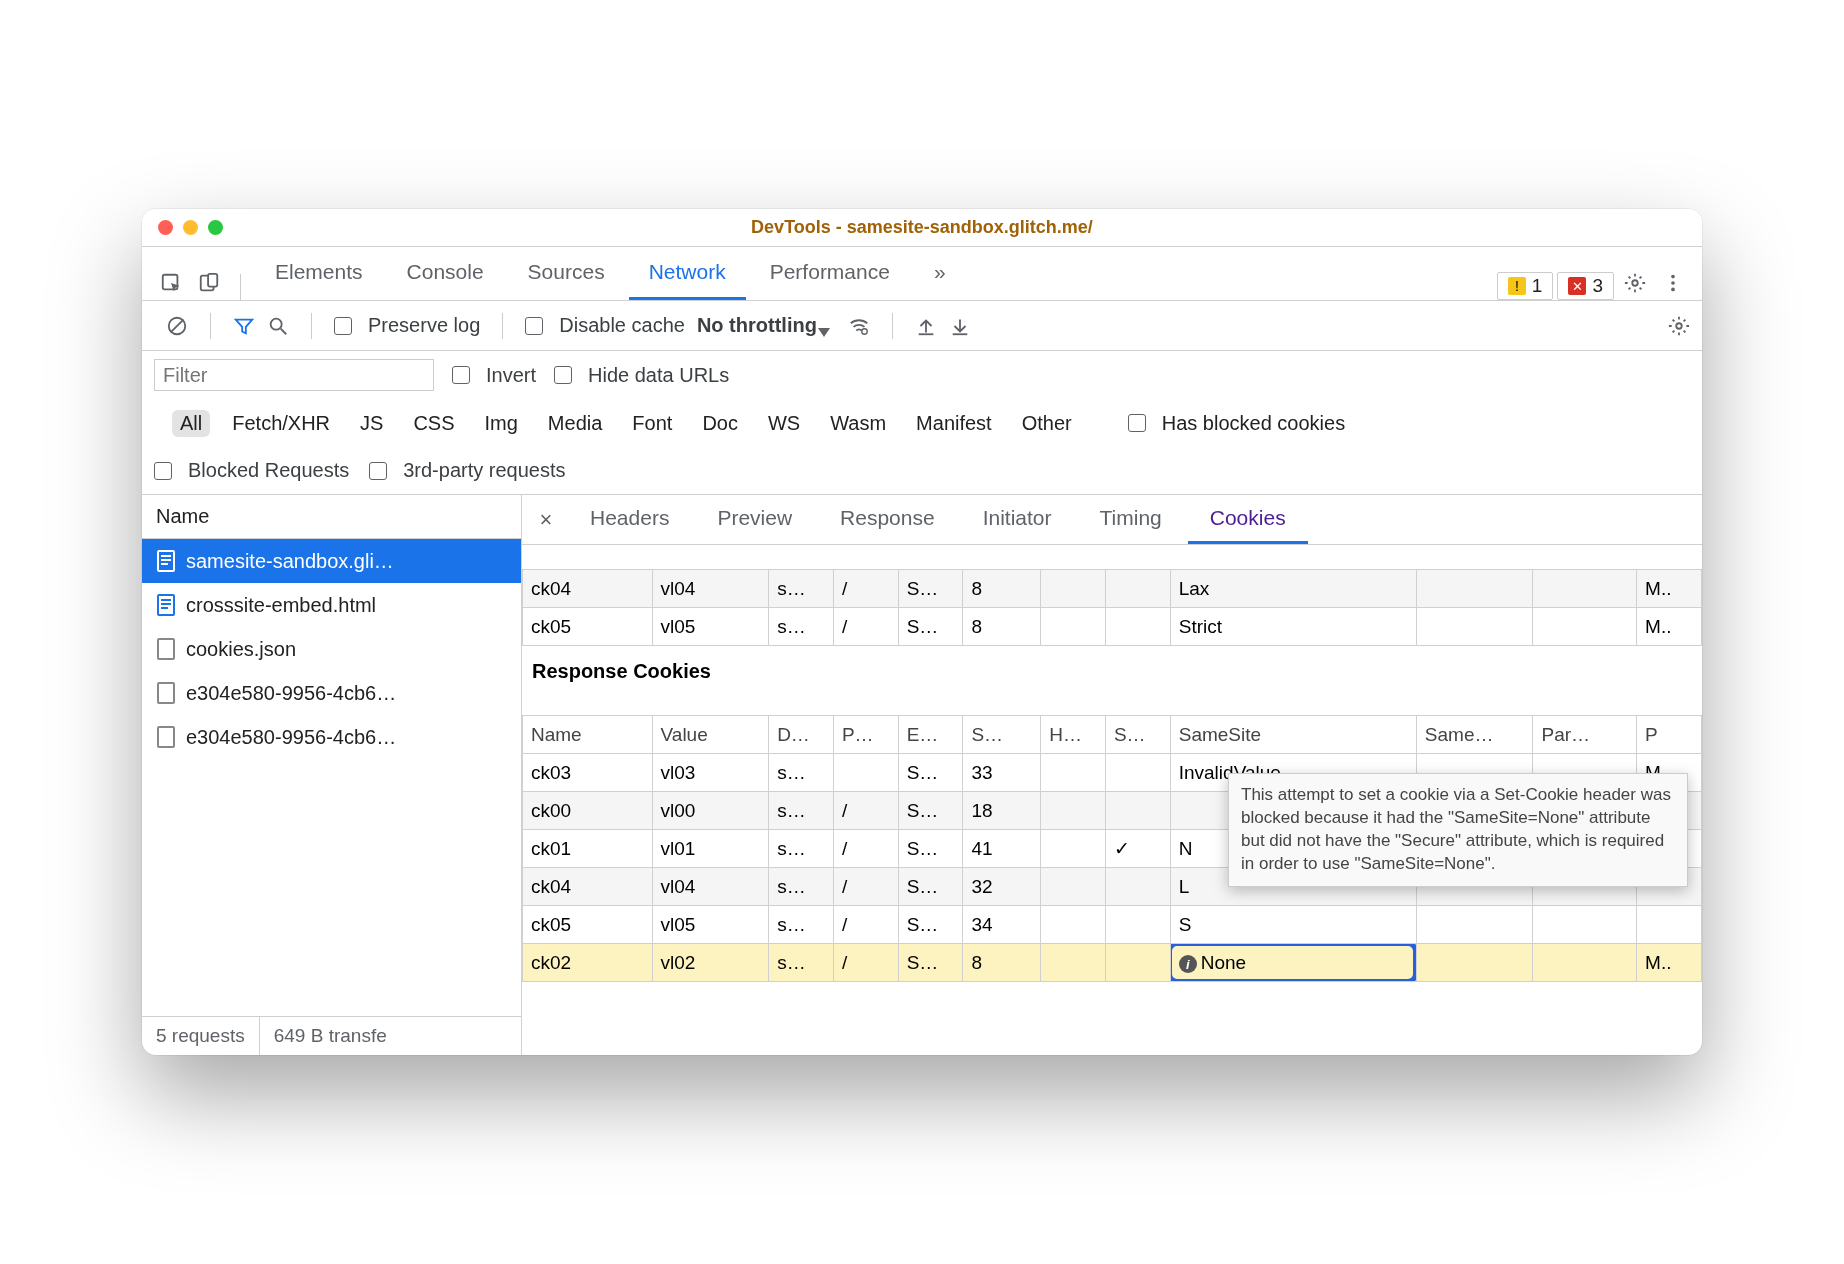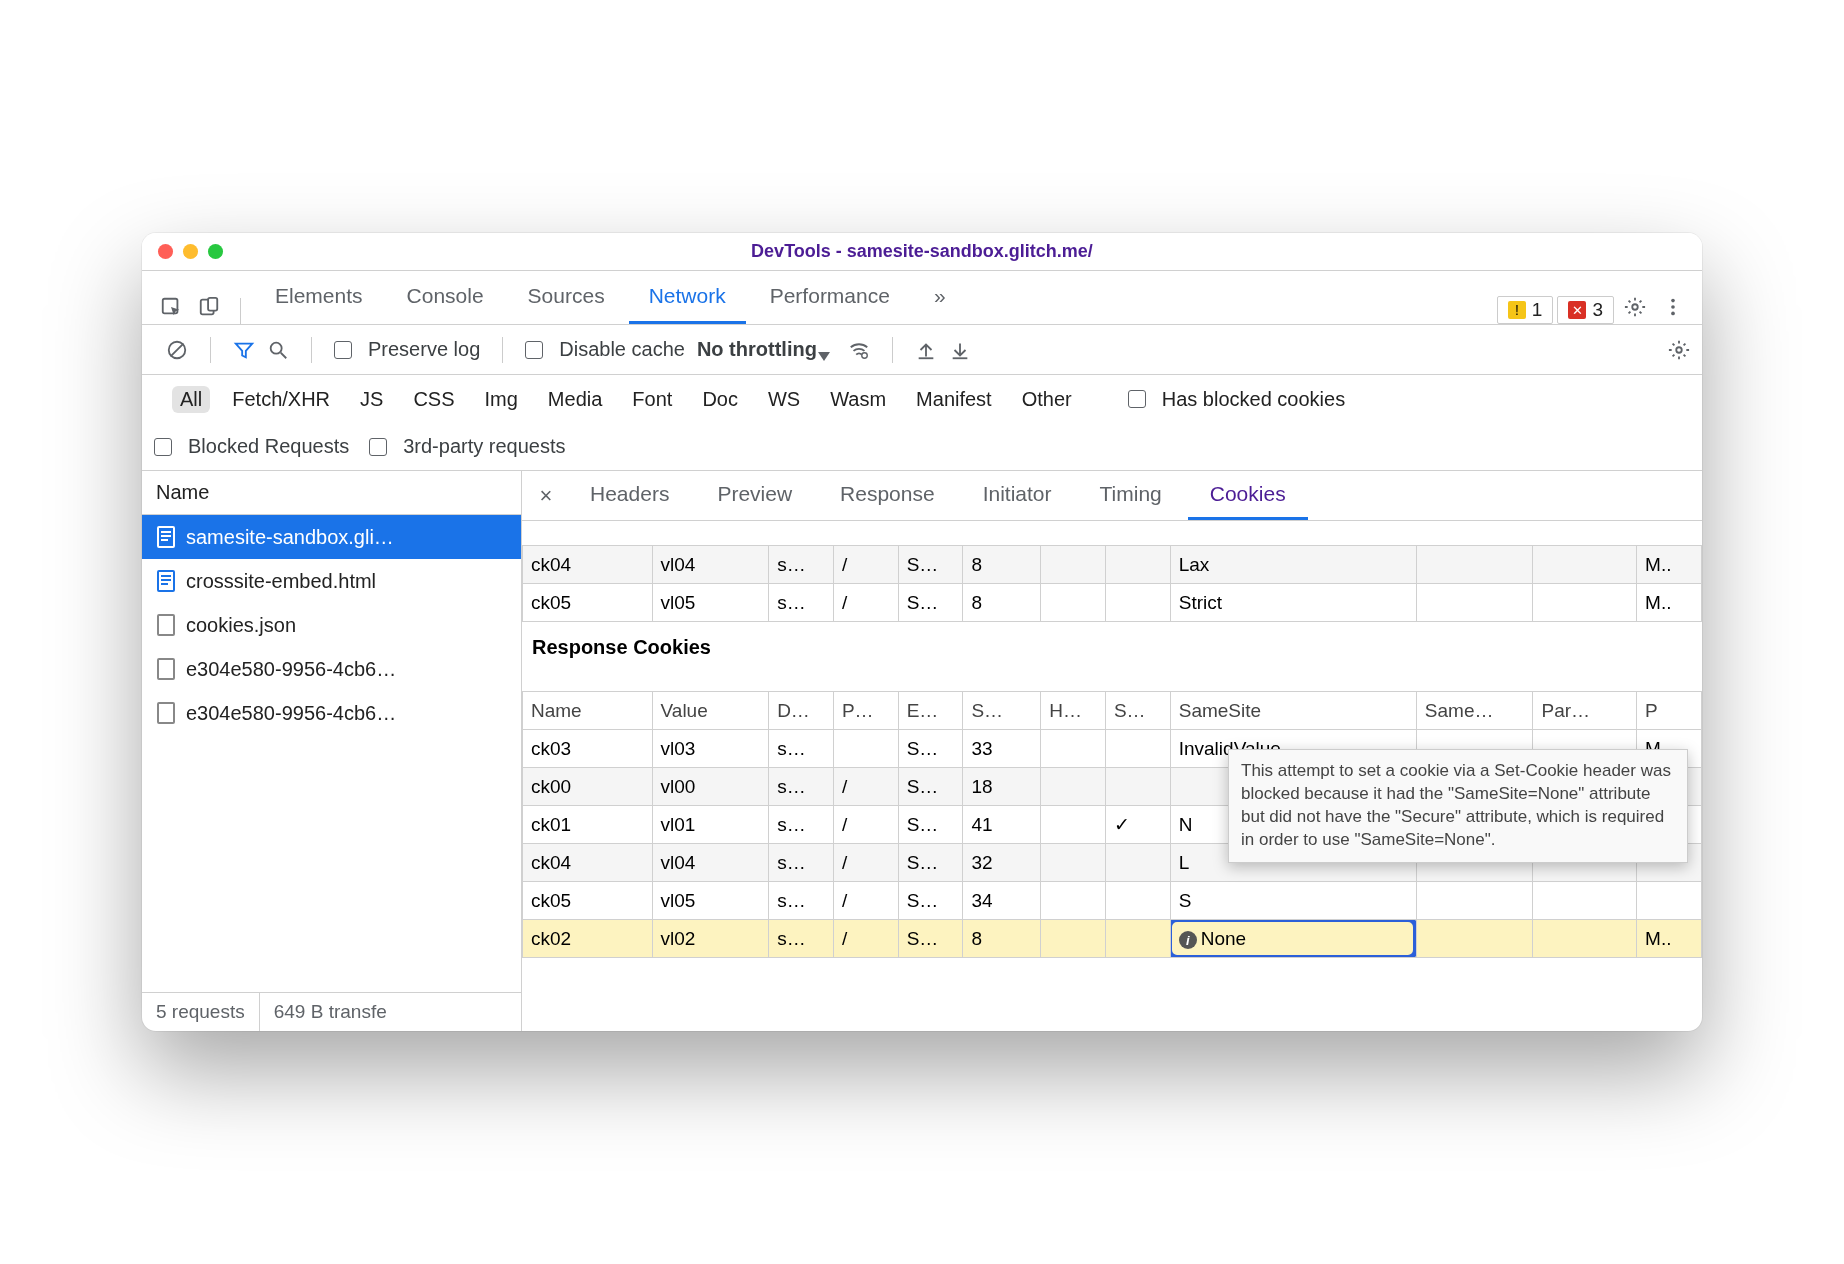--- a/index.html
+++ b/index.html
@@ -27,21 +27,21 @@
     padding: 0 16px;
     border-bottom: 1px solid #d0d0d0;
     background: #fff;
     position: relative;
   }
   .traffic { display: flex; gap: 10px; }
   .traffic span { width: 15px; height: 15px; border-radius: 50%; display: block; }
   .tl-close { background: #ff5f57; }
   .tl-min { background: #febc2e; }
   .tl-max { background: #28c840; }
-  .title { position: absolute; left: 0; right: 0; text-align: center; font-size: 18px; font-weight: 600; color: #4c1d95; }
+  .title { position: absolute; left: 0; right: 0; text-align: center; font-size: 18px; font-weight: 600; color: #a16207; }
 
   .tabbar {
     display: flex;
     align-items: flex-end;
     height: 54px;
     padding: 0 12px;
     border-bottom: 1px solid #d0d0d0;
     gap: 4px;
   }
   .tabbar .icon-btn { width: 34px; height: 34px; display:flex; align-items:center; justify-content:center; color:#5f6368; }
@@ -233,20 +233,31 @@
     </div>
     <div class="spacer"></div>
     <div>
       <svg class="ico" viewBox="0 0 24 24">
           <circle cx="12" cy="12" r="3" fill="none" stroke="#5f6368" stroke-width="2"></circle>
           <path d="M12 2v3M12 19v3M4 12H1M23 12h-3M5 5l2 2M17 17l2 2M5 19l2-2M17 7l2-2" stroke="#5f6368" stroke-width="2"></path>
         </svg>
     </div>
   </div>
 
+  <div class="filter-row">
+    <input class="filter-input" placeholder="Filter" style="">
+    <label class="check-label">
+        <span class="box"></span>
+        <span>Invert</span>
+      </label>
+    <label class="check-label">
+        <span class="box"></span>
+        <span>Hide data URLs</span>
+      </label>
+  </div>
 
   <div class="type-row">
     <span class="type-chip active">All</span>
     <span class="type-chip">Fetch/XHR</span>
     <span class="type-chip">JS</span>
     <span class="type-chip">CSS</span>
     <span class="type-chip">Img</span>
     <span class="type-chip">Media</span>
     <span class="type-chip">Font</span>
     <span class="type-chip">Doc</span>

